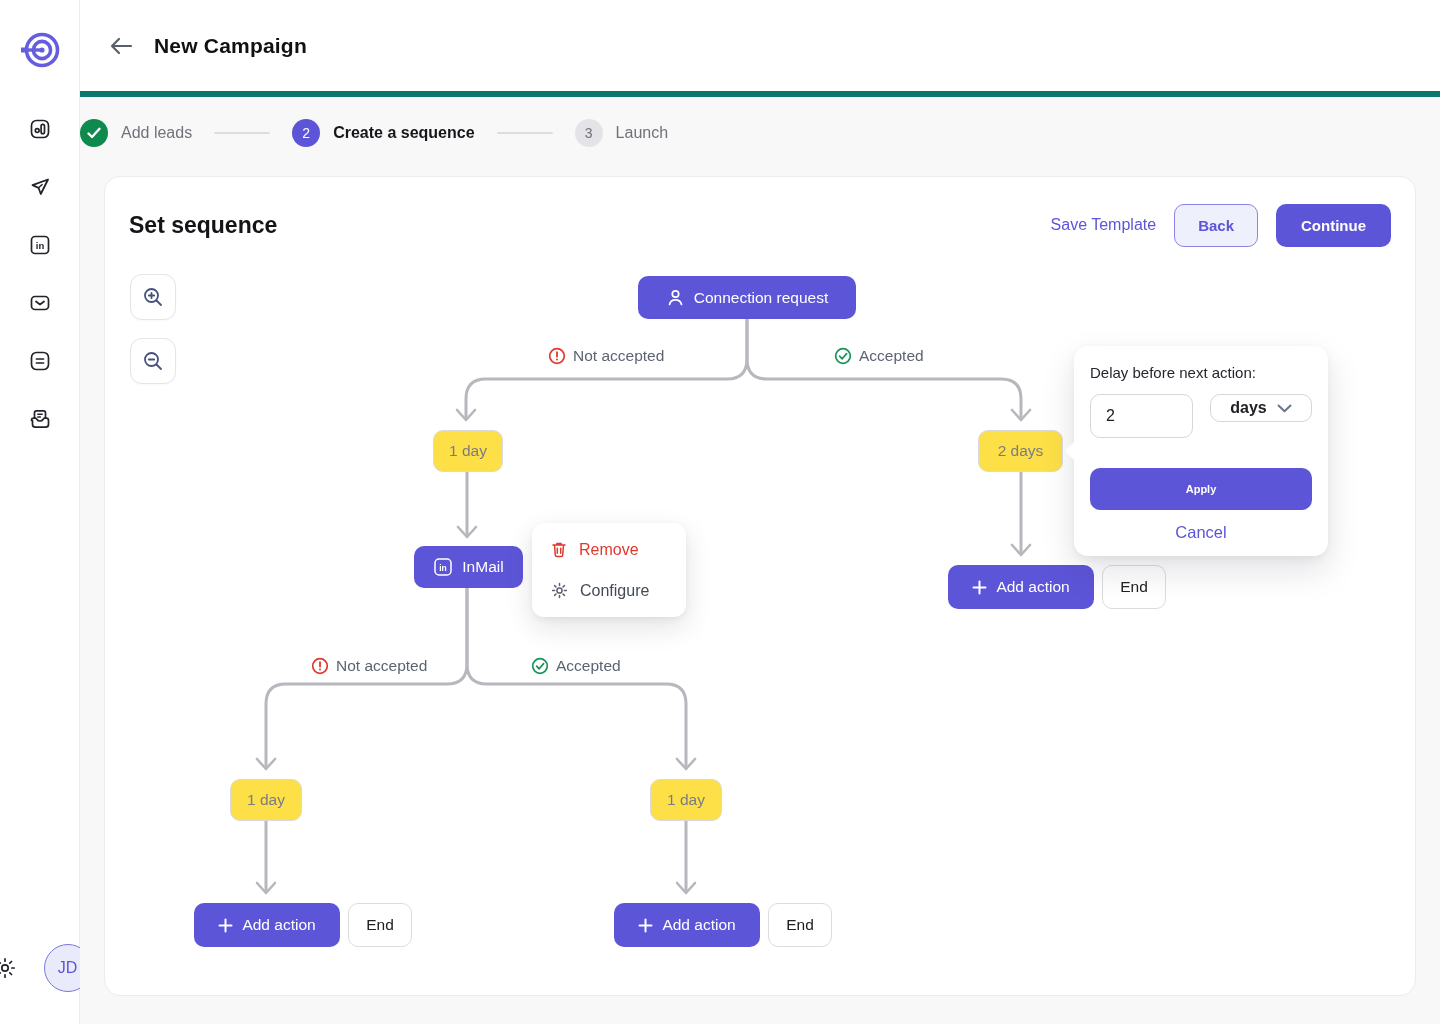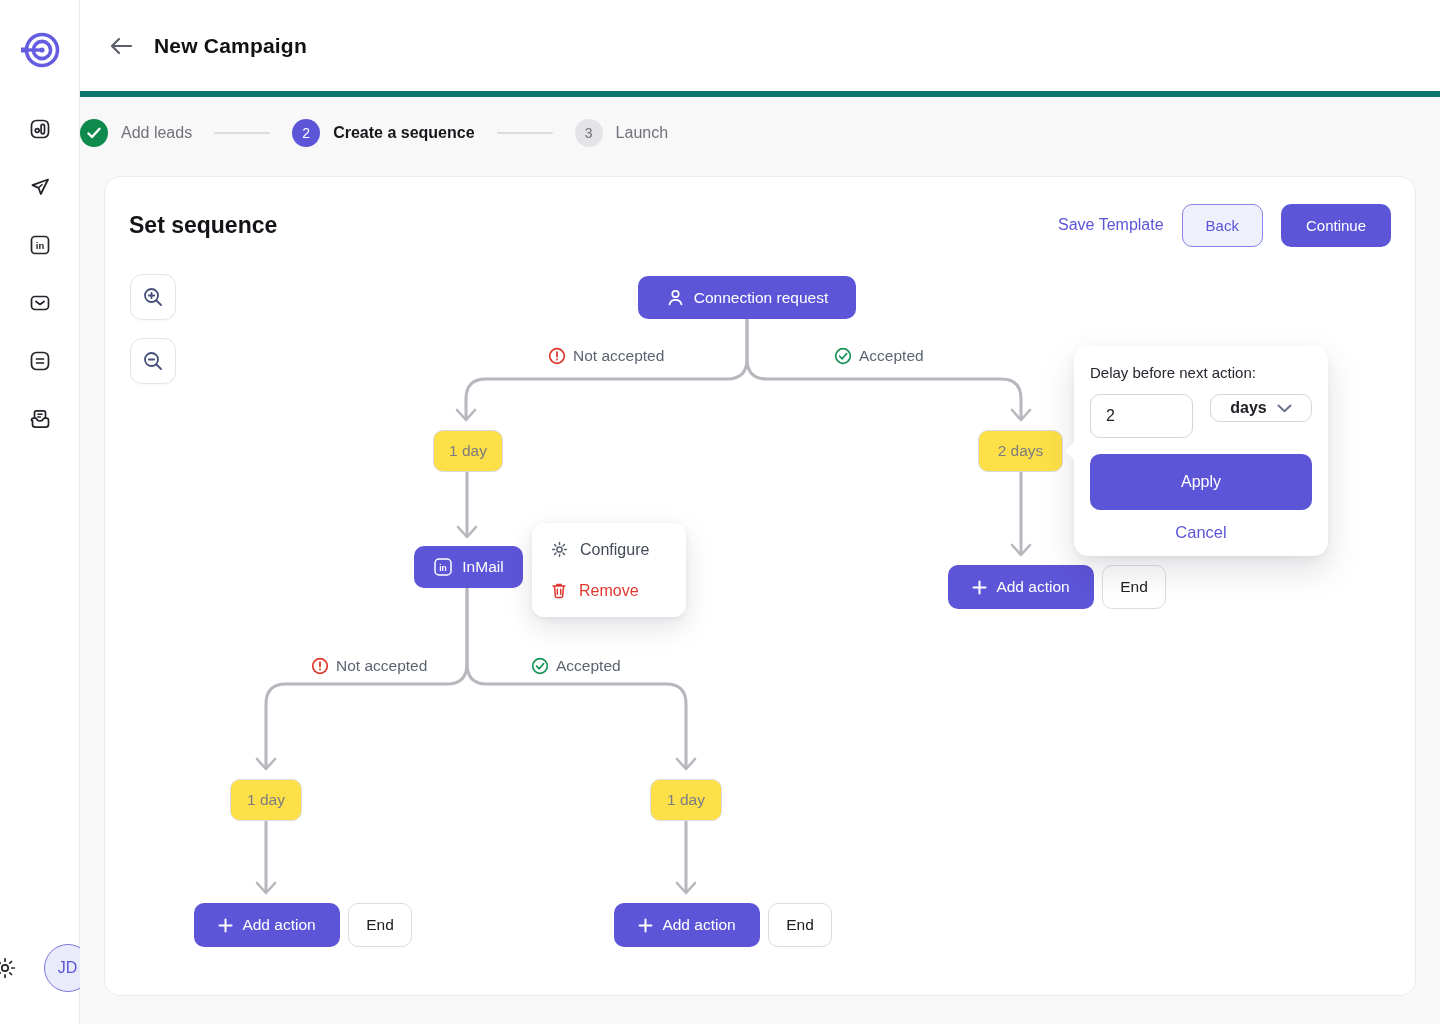--- a/index.html
+++ b/index.html
@@ -42,21 +42,21 @@
   .step-line { width:56px; height:2px; background:#dddde1; border-radius:2px; }
 
   
   .card { position:absolute; left:24px; top:79px; width:1312px; height:820px; background:#fff;
     border:1px solid #ececef; border-radius:16px; }
   .card-head { position:absolute; top:0; left:0; right:0; height:96px; display:flex;
     align-items:center; padding:0 24px; z-index:5; }
   .card-title { font-size:23px; font-weight:700; color:#141418; }
   .head-actions { margin-left:auto; display:flex; align-items:center; gap:18px; }
   .link-btn { color:#5d55d8; font-size:16px; font-weight:500; cursor:pointer; }
-  .btn { border-radius:10px; font-size:15px; font-weight:400; cursor:pointer; border:none;
+  .btn { border-radius:10px; font-size:15px; font-weight:700; cursor:pointer; border:none;
     font-family:"Liberation Sans", sans-serif; }
   .btn-secondary { background:#eef0fc; border:1px solid #8b84e4; color:#5d55d8; padding:12px 23px; }
   .btn-primary { background:#5d55d8; color:#fff; padding:13px 25px; }
 
   
   .canvas { position:absolute; inset:0; border-radius:16px; overflow:hidden; }
   .wires { position:absolute; left:0; top:0; z-index:1; }
   .tool-btn { position:absolute; width:46px; height:46px; background:#fff; border:1px solid #e5e5e8;
     border-radius:12px; display:flex; align-items:center; justify-content:center; cursor:pointer;
     box-shadow:0 1px 2px rgba(0,0,0,.03); z-index:2; }
@@ -82,21 +82,21 @@
     border-radius:14px; box-shadow:0 14px 34px rgba(25,25,50,.13), 0 3px 8px rgba(25,25,50,.05);
     z-index:6; padding:18px 16px; }
   .popup-tail { position:absolute; left:-6px; top:98px; width:14px; height:14px; background:#fff;
     transform:rotate(45deg); border-radius:2px; }
   .popup-title { font-size:15px; font-weight:500; color:#26272e; }
   .popup-row { display:flex; gap:17px; margin-top:13px; }
   .popup-input { width:103px; height:44px; border:1px solid #d6d6db; border-radius:10px;
     font-size:16px; color:#202027; padding-left:15px; font-family:"Liberation Sans", sans-serif; outline:none; }
   .popup-select { width:102px; height:28px; border:1px solid #d6d6db; border-radius:10px;
     display:flex; align-items:center; justify-content:center; gap:10px; font-size:16px; color:#202027; cursor:pointer;font-weight:bold; }
-  .popup-apply { width:100%; height:56px; margin-top:16px; font-size:16px; }
+  .popup-apply { width:100%; height:42px; margin-top:30px; font-size:11px; }
   .popup-cancel { margin-top:13px; text-align:center; font-size:16.5px; color:#5d55d8;
     font-weight:500; cursor:pointer; }
 </style>
 </head>
 <body>
 
 <div class="app">
 
   <aside class="sidebar">
     <div class="logo">
@@ -277,33 +277,33 @@
 
           <div class="node node-action" style="left:309px; top:369px; width:109px; height:42px;">
             <svg width="20" height="20" viewBox="0 0 20 20" fill="none">
               <rect x="2" y="2" width="16" height="16" rx="4" stroke="#fff" stroke-width="1.5"></rect>
               <text x="10" y="13.8" text-anchor="middle" font-family="Liberation Sans, sans-serif" font-size="8.5" font-weight="700" fill="#fff">in</text>
             </svg>
             <span>InMail</span>
           </div>
 
           <div class="ctx-menu">
+            <div class="ctx-item danger">
+              <svg width="18" height="19" viewBox="0 0 18 19" fill="none" stroke="#e0392e" stroke-width="1.5" stroke-linecap="round">
+                <path d="M3 5h12M7 5V3.4h4V5M4.5 5l.8 10.2a1.6 1.6 0 0 0 1.6 1.4h4.2a1.6 1.6 0 0 0 1.6-1.4L13.5 5"></path>
+                <path d="M7.3 8.2v5M10.7 8.2v5"></path>
+              </svg>
+              <span>Remove</span>
+            </div>
             <div class="ctx-item">
               <svg width="19" height="19" viewBox="0 0 19 19" fill="none" stroke="#5a6270" stroke-width="1.5">
                 <circle cx="9.5" cy="9.5" r="2.6"></circle>
                 <path d="M9.5 2.6v2M9.5 14.4v2M2.6 9.5h2M14.4 9.5h2M4.6 4.6l1.4 1.4M13 13l1.4 1.4M14.4 4.6 13 6M6 13l-1.4 1.4" stroke-linecap="round"></path>
               </svg>
               <span>Configure</span>
-            </div>
-            <div class="ctx-item danger">
-              <svg width="18" height="19" viewBox="0 0 18 19" fill="none" stroke="#e0392e" stroke-width="1.5" stroke-linecap="round">
-                <path d="M3 5h12M7 5V3.4h4V5M4.5 5l.8 10.2a1.6 1.6 0 0 0 1.6 1.4h4.2a1.6 1.6 0 0 0 1.6-1.4L13.5 5"></path>
-                <path d="M7.3 8.2v5M10.7 8.2v5"></path>
-              </svg>
-              <span>Remove</span>
             </div>
           </div>
 
           <div class="branch-label" style="left:206px; top:480px;">
             <svg width="18" height="18" viewBox="0 0 18 18" fill="none">
               <circle cx="9" cy="9" r="7.3" stroke="#e0392e" stroke-width="1.7"></circle>
               <path d="M9 5.2v4.4" stroke="#e0392e" stroke-width="1.8" stroke-linecap="round"></path>
               <circle cx="9" cy="12.6" r="1" fill="#e0392e"></circle>
             </svg>
             <span>Not accepted</span>

